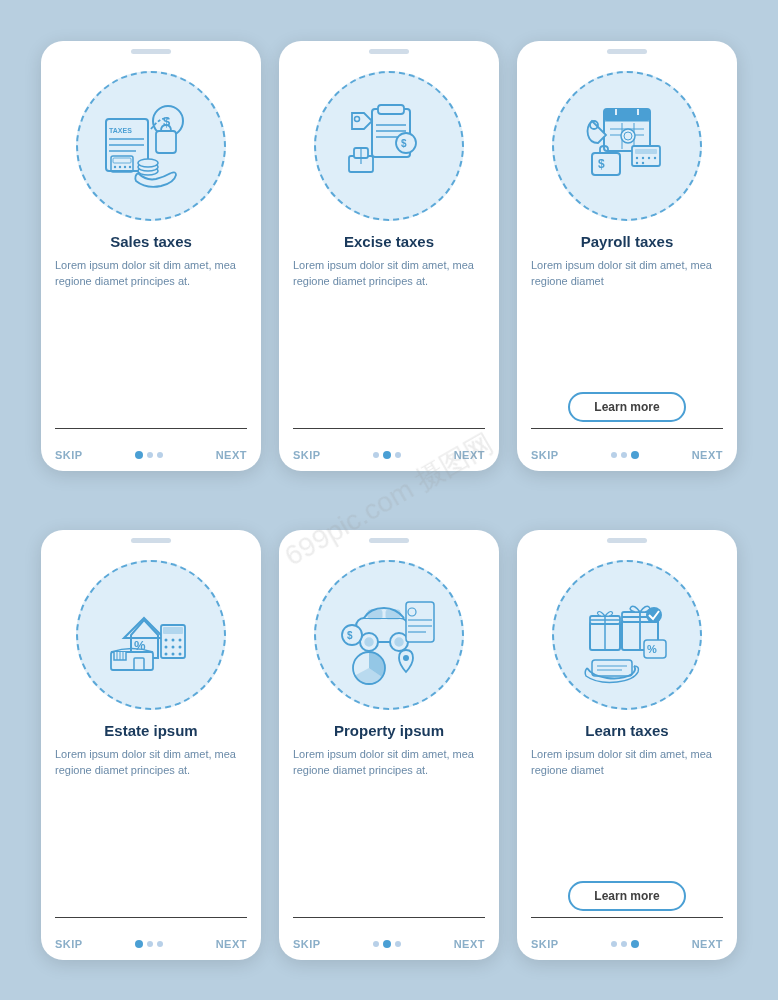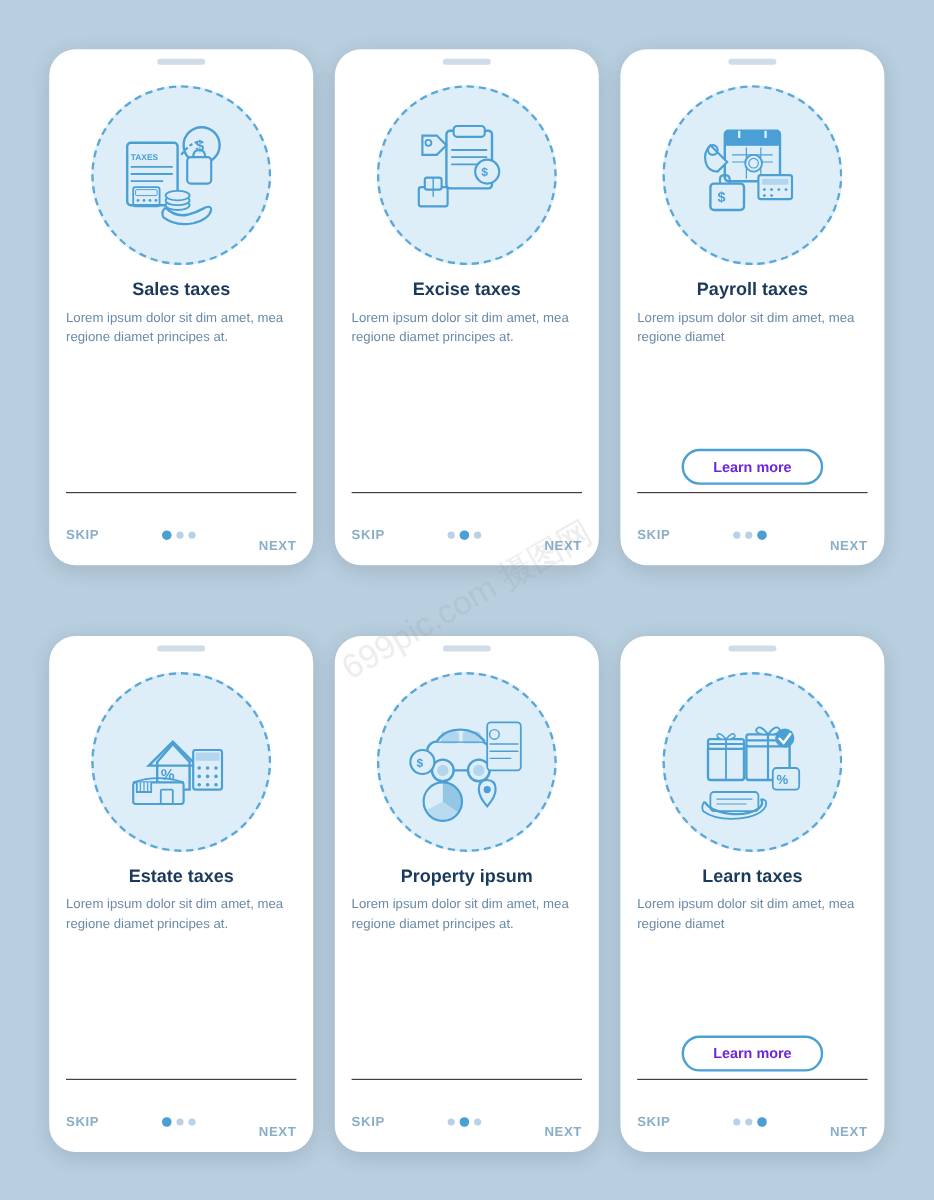--- a/index.html
+++ b/index.html
@@ -71,21 +71,21 @@
       text-align: left;
       line-height: 1.5;
       margin-bottom: 8px;
       flex: 1;
     }
     .learn-btn {
       border: 2px solid #4a9fd4;
       border-radius: 22px;
       padding: 6px 24px;
       font-size: 12px;
-      color: #6d28d9;
+      color: #404040;
       background: transparent;
       font-weight: 600;
       cursor: pointer;
       margin-bottom: 6px;
     }
     .card-footer {
       width: 100%;
       display: flex;
       justify-content: space-between;
       align-items: center;
@@ -115,21 +115,20 @@
       background: #4a9fd4;
       width: 8px;
       height: 8px;
     }
     .footer-next {
       font-size: 11px;
       font-weight: 700;
       color: #8aaec8;
       letter-spacing: 0.5px;
       cursor: pointer;
-      margin-top: 18px;
     }
     
     .watermark {
       position: fixed;
       top: 50%;
       left: 50%;
       transform: translate(-50%, -50%) rotate(-30deg);
       font-size: 28px;
       color: rgba(150,150,150,0.18);
       pointer-events: none;
@@ -293,21 +292,21 @@
       <path d="M15 72 Q36 65 57 72" fill="none" stroke="#4a9fd4" stroke-width="1.5"></path>
 
       <path d="M18 72 L18 80 L30 80 L30 72" fill="#deeef9" stroke="#4a9fd4" stroke-width="1.5"></path>
       <line x1="21" y1="72" x2="21" y2="80" stroke="#4a9fd4" stroke-width="1"></line>
       <line x1="24" y1="72" x2="24" y2="80" stroke="#4a9fd4" stroke-width="1"></line>
       <line x1="27" y1="72" x2="27" y2="80" stroke="#4a9fd4" stroke-width="1"></line>
 
       <rect x="38" y="78" width="10" height="12" rx="1" fill="#deeef9" stroke="#4a9fd4" stroke-width="1.5"></rect>
     </svg>
   </div>
-  <div class="card-title">Estate taxes</div>
+  <div class="card-title">Estate ipsum</div>
   <div class="card-desc">Lorem ipsum dolor sit dim amet, mea regione diamet principes at.</div>
   <div class="card-footer">
     <span class="footer-skip">SKIP</span>
     <div class="footer-dots">
       <div class="dot active"></div>
       <div class="dot"></div>
       <div class="dot"></div>
     </div>
     <span class="footer-next">NEXT</span>
   </div>

